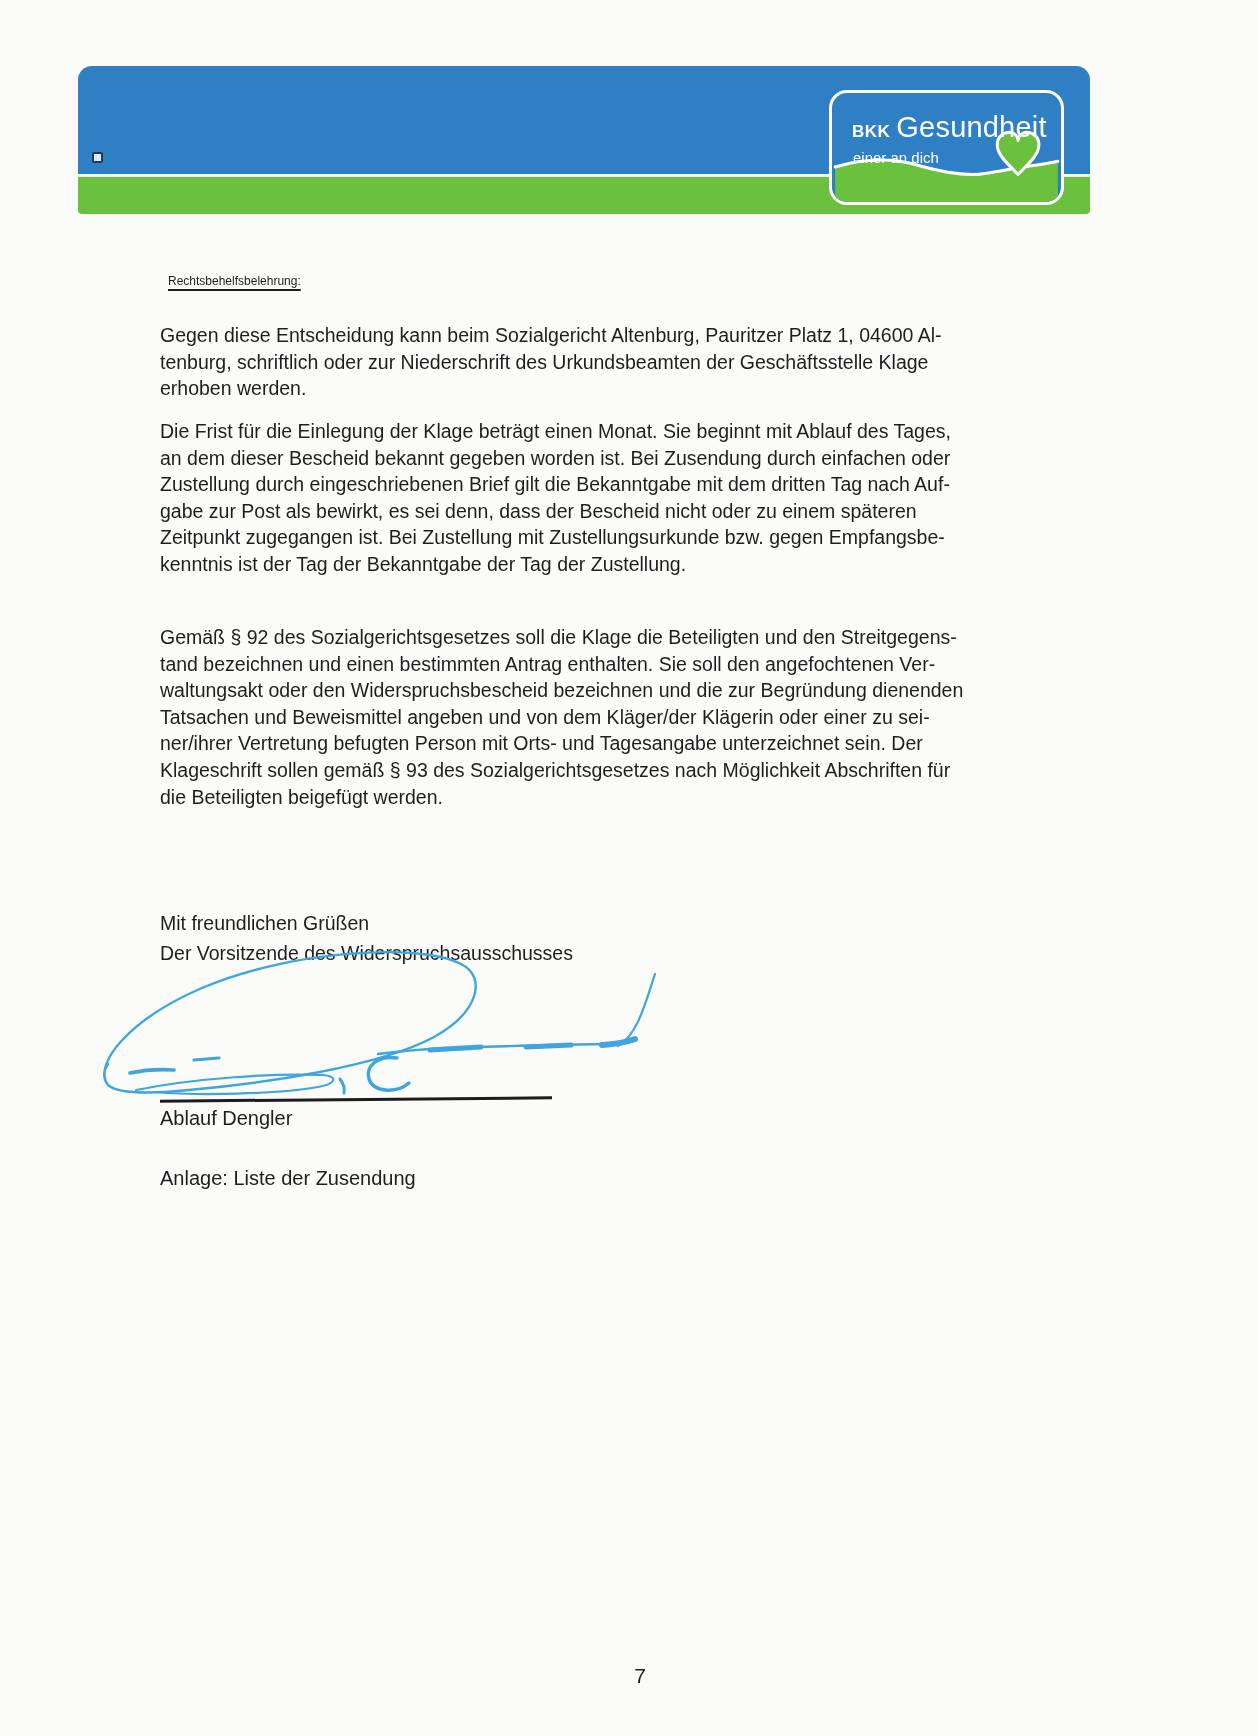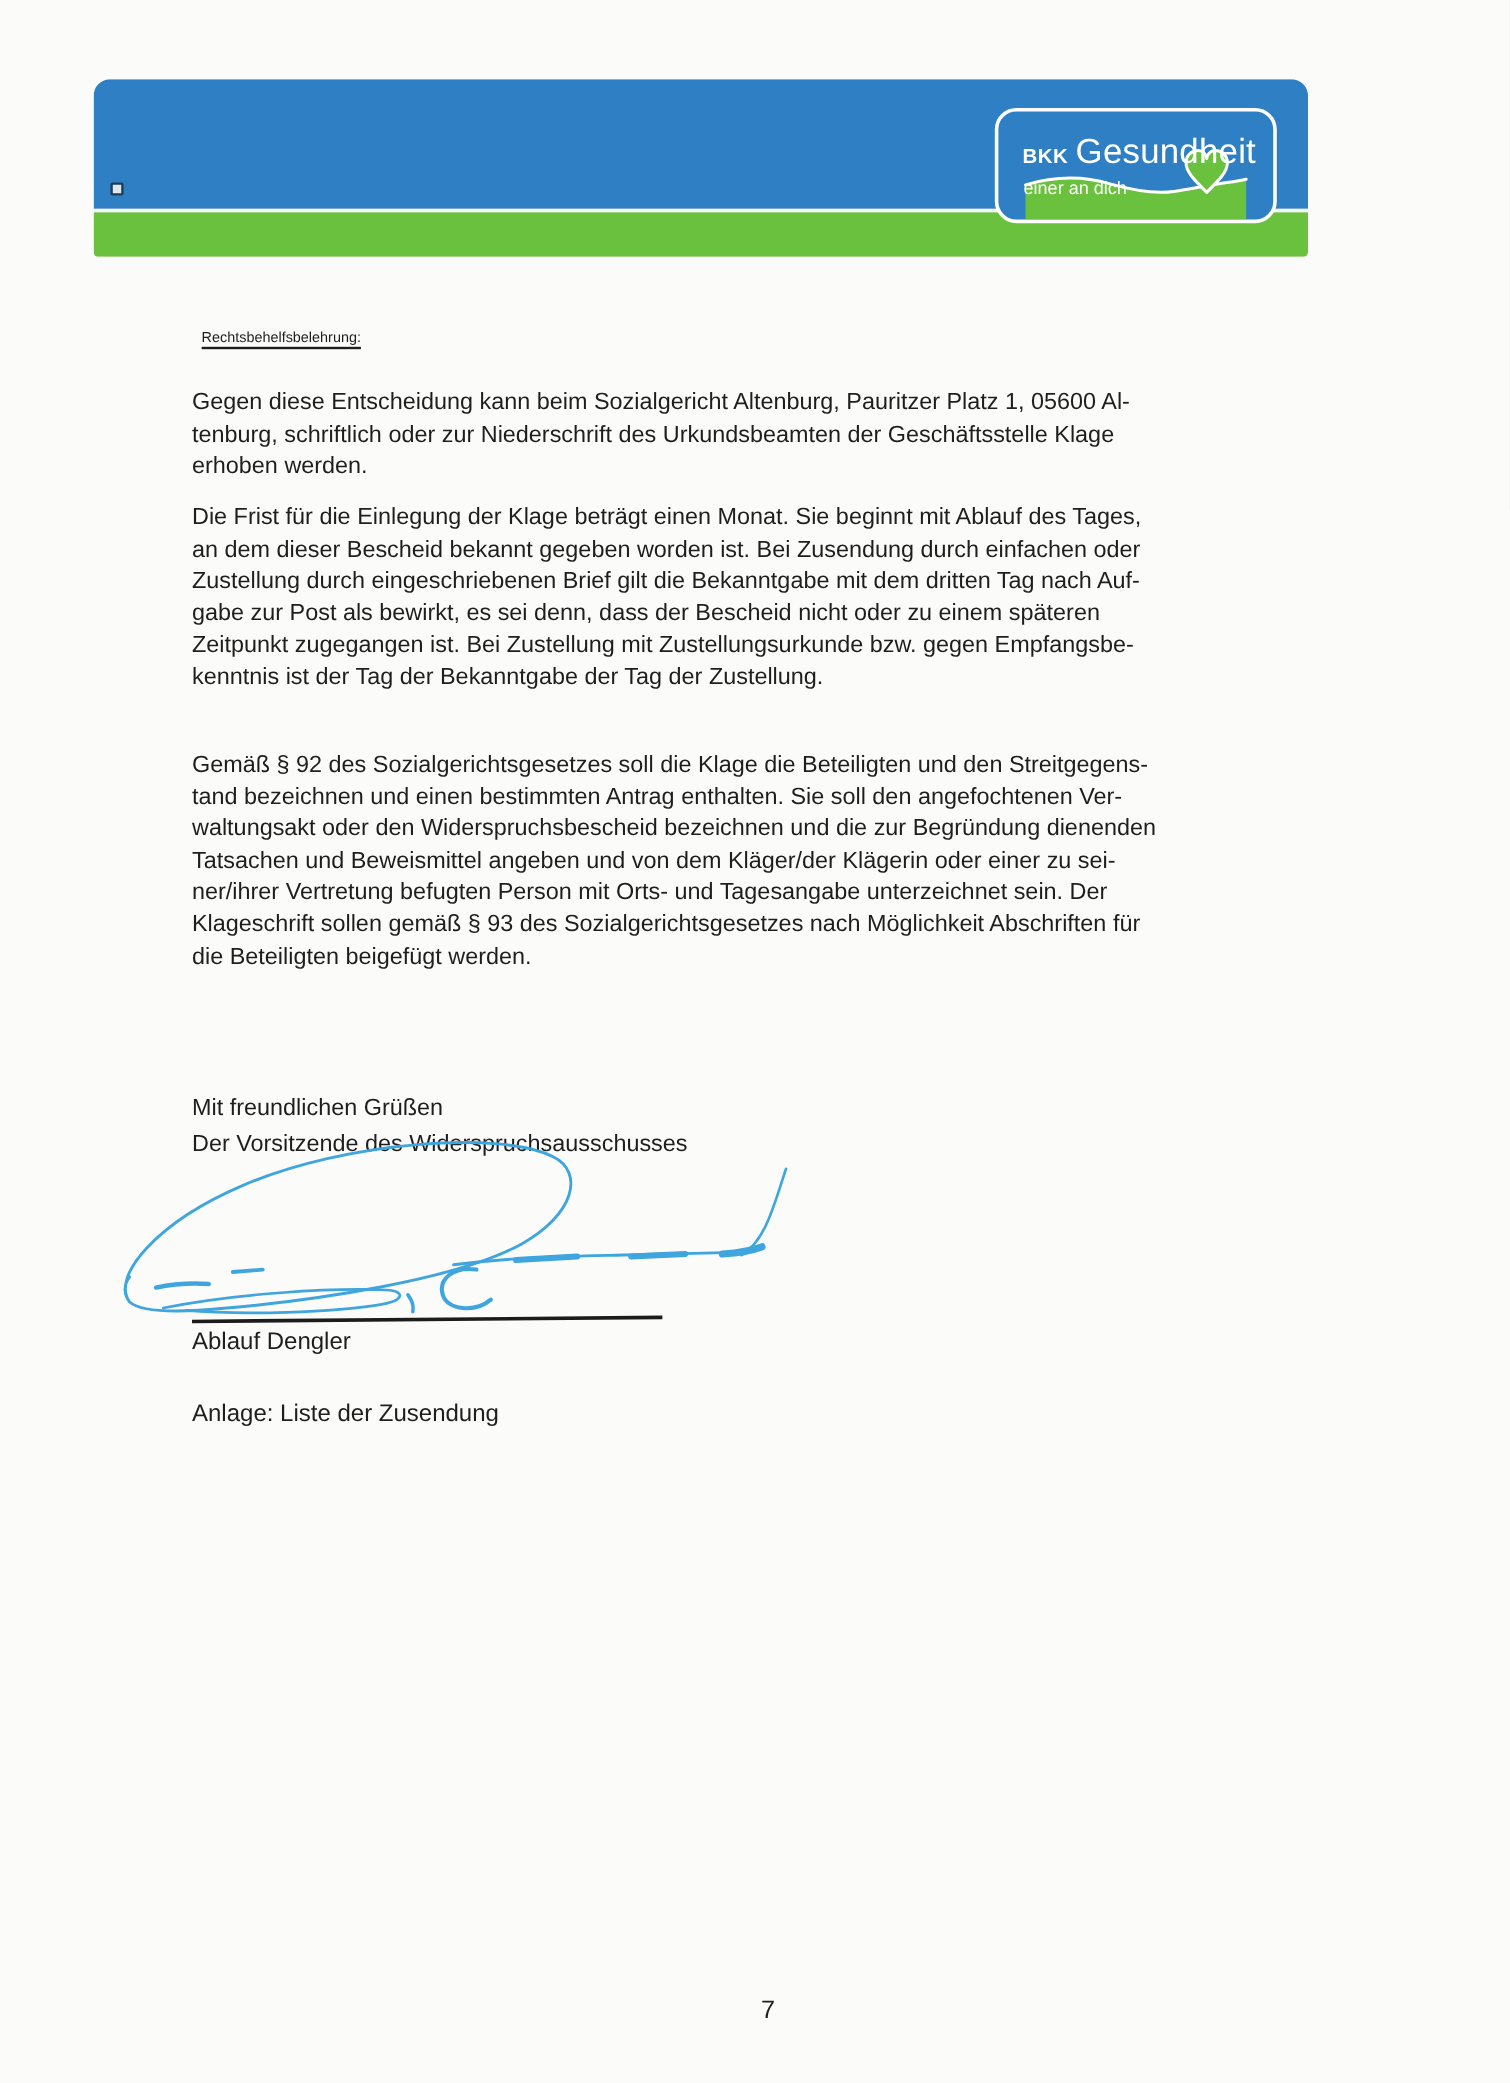--- a/index.html
+++ b/index.html
@@ -22,21 +22,21 @@
     overflow:hidden;
   }
   .band-blue   { position:absolute; inset:0 0 40px 0; background:var(--header_blue,#2e7fc4); }
   .band-divider{ position:absolute; left:0; right:0; top:108px; height:3px; background:#f4f6f5; }
   .band-green  { position:absolute; left:0; right:0; top:111px; bottom:0; background:var(--header_green,#6ac13e); }
   .speck { position:absolute; left:14px; top:86px; width:7px; height:7px;
            background:#dfe8ee; border:2px solid #1e3d55; border-radius:2px; }
 
   .logo-box {
     position:absolute; right:26px; top:24px;
-    width:235px; height:96px;
+    width:235px; height:115px;
     background:var(--header_blue,#2e7fc4);
     border:3px solid #ffffff;
     border-radius:18px;
     overflow:hidden;
     box-sizing:border-box;
   }
   .logo-wave { position:absolute; left:0; top:0; width:100%; height:100%; }
   .logo-text-row {
     position:absolute; left:20px; top:18px;
     color:#ffffff; white-space:nowrap;
@@ -110,21 +110,21 @@
         <span class="logo-bkk">BKK</span><span class="logo-main">Gesundheit</span>
       </div>
       <div class="logo-tagline">einer an dich</div>
     </div>
   </div>
 
   <div class="heading">
     <span>Rechtsbehelfsbelehrung:</span>
   </div>
 
-  <div class="para p1">Gegen diese Entscheidung kann beim Sozialgericht Altenburg, Pauritzer Platz 1, 05600 Al-
+  <div class="para p1">Gegen diese Entscheidung kann beim Sozialgericht Altenburg, Pauritzer Platz 1, 04600 Al-
 tenburg, schriftlich oder zur Niederschrift des Urkundsbeamten der Geschäftsstelle Klage
 erhoben werden.</div>
   <div class="para p2">Die Frist für die Einlegung der Klage beträgt einen Monat. Sie beginnt mit Ablauf des Tages,
 an dem dieser Bescheid bekannt gegeben worden ist. Bei Zusendung durch einfachen oder
 Zustellung durch eingeschriebenen Brief gilt die Bekanntgabe mit dem dritten Tag nach Auf-
 gabe zur Post als bewirkt, es sei denn, dass der Bescheid nicht oder zu einem späteren
 Zeitpunkt zugegangen ist. Bei Zustellung mit Zustellungsurkunde bzw. gegen Empfangsbe-
 kenntnis ist der Tag der Bekanntgabe der Tag der Zustellung.</div>
   <div class="para p3">Gemäß § 92 des Sozialgerichtsgesetzes soll die Klage die Beteiligten und den Streitgegens-
 tand bezeichnen und einen bestimmten Antrag enthalten. Sie soll den angefochtenen Ver-

